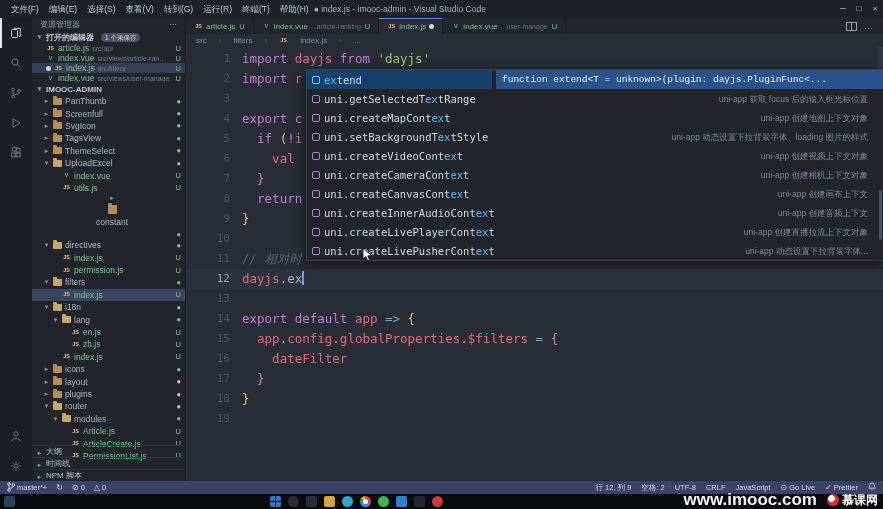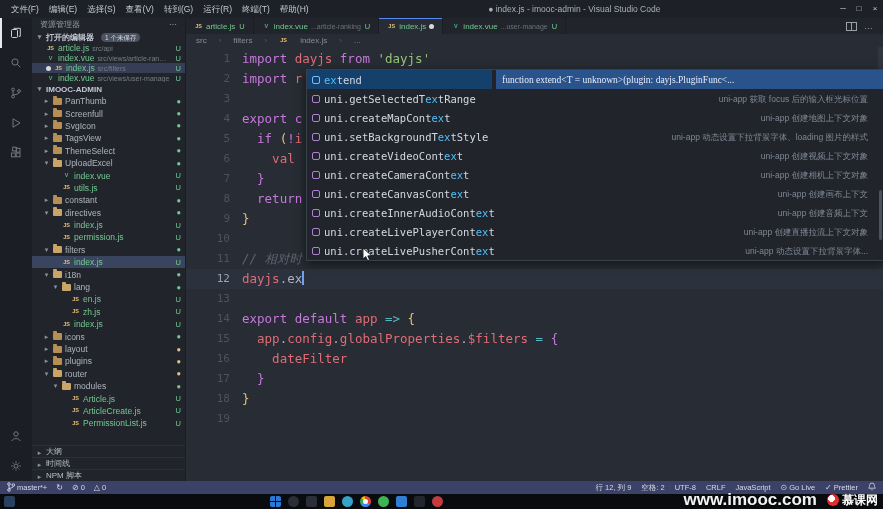--- a/index.html
+++ b/index.html
@@ -3,21 +3,21 @@
 <meta charset="utf-8">
 <style>
   html,body{margin:0;padding:0;background:#15171b;}
   body{width:883px;height:509px;overflow:hidden;font-family:"Liberation Sans",sans-serif;-webkit-font-smoothing:antialiased;}
   #root{position:relative;width:883px;height:509px;display:flex;flex-direction:column;color:#ccc;background:#282c34;}
 
   
   #titlebar{flex:0 0 18px;background:#1d2127;display:flex;align-items:center;font-size:8.5px;color:#c3c9d2;}
   #menus{display:flex;padding-left:6px;}
   .menu-item{padding:0 5px;line-height:18px;white-space:nowrap;}
-  #window-title{flex:1;text-align:center;color:#a9afb9;white-space:nowrap;overflow:hidden;}
+  #window-title{flex:1;text-align:left;color:#a9afb9;white-space:nowrap;overflow:hidden;}
   #win-controls{display:flex;flex:0 0 auto;}
   .win-btn{width:16px;text-align:center;line-height:18px;font-size:8px;}
 
   
   #main{flex:1;display:flex;min-height:0;}
   #activitybar{flex:0 0 32px;background:#1b1e24;display:flex;flex-direction:column;align-items:center;}
   .act-icon{width:32px;height:30px;display:flex;align-items:center;justify-content:center;opacity:.5;}
   .act-icon.active{opacity:1;box-shadow:inset 2px 0 0 #e7e9ed;}
   .act-spacer{flex:1;}
   .act-icon svg{stroke:#c8ccd4;fill:none;stroke-width:1;}
@@ -80,21 +80,21 @@
   .tk-cm{color:#5c6370;font-style:italic;}
   .tk-gd{color:#e5c07b;}
   .tk-cy{color:#56b6c2;}
   .caret{display:inline-block;width:1.5px;height:14px;background:#6fa3f2;vertical-align:-2px;}
 
   
   #suggest{position:absolute;left:120px;top:22px;width:578px;background:#21252b;border:1px solid #39404c;box-shadow:0 3px 10px rgba(0,0,0,.55);z-index:5;box-sizing:border-box;}
   .sg-row{height:19px;display:flex;align-items:center;gap:4px;padding:0 5px;overflow:hidden;}
   .sg-row.sel{padding:0;}
   .sg-item{width:185px;height:100%;display:flex;align-items:center;gap:4px;padding:0 5px;background:#15406b;box-sizing:border-box;}
-  .sg-doc{flex:1;height:100%;background:#2a538c;display:flex;align-items:center;padding:0 6px;font-family:Liberation Serif, serif;font-size:9.5px;color:#e8eef9;white-space:nowrap;overflow:hidden;}
+  .sg-doc{flex:1;height:100%;background:#2a538c;display:flex;align-items:center;padding:0 6px;font-family:Liberation Mono, monospace;font-size:9.5px;color:#e8eef9;white-space:nowrap;overflow:hidden;}
   .sg-ico{width:8px;height:8px;border:1px solid #b180d7;border-radius:2px;flex:0 0 8px;box-sizing:border-box;}
   .sg-ico.cyan{border-color:#75beff;}
   .lbl{font-family:"DejaVu Sans Mono",monospace;font-size:10.5px;color:#d2d8e2;white-space:pre;}
   .match{color:#4fc1ff;}
   .sg-detail{margin-left:auto;color:#7f8694;font-size:8.5px;padding-right:10px;white-space:nowrap;overflow:hidden;font-family:"Liberation Sans",sans-serif;}
   .sg-sb{position:absolute;right:1px;top:120px;width:3px;height:50px;background:#4a5160;border-radius:2px;}
   #edit-scroll{position:absolute;right:0;top:0;width:5px;height:110px;background:#3a404c;opacity:.45;}
 
   
   #statusbar{flex:0 0 13px;background:#3b4167;display:flex;align-items:center;font-size:7.5px;color:#d8dcea;padding:0 7px;}
@@ -278,21 +278,21 @@
             <span class="fic fic-vue">V</span>
             <span class="tr-label file">index.vue</span>
             <span class="gbadge g-green">U</span>
           </div>
           <div class="tr-row" style="padding-left: 20px;">
             <span class="chev">&nbsp;</span>
             <span class="fic fic-js">JS</span>
             <span class="tr-label file">utils.js</span>
             <span class="gbadge g-green">U</span>
           </div>
-          <div class="tr-row" style="padding-left: 11px;">
+          <div class="tr-row" style="padding-left: 11px; flex-direction: column;">
             <span class="chev">▸</span>
             <span class="ico-folder"></span>
             <span class="tr-label">constant</span>
             <span class="gbadge g-green">●</span>
           </div>
           <div class="tr-row" style="padding-left: 11px;">
             <span class="chev">▾</span>
             <span class="ico-folder open"></span>
             <span class="tr-label">directives</span>
             <span class="gbadge g-green">●</span>

